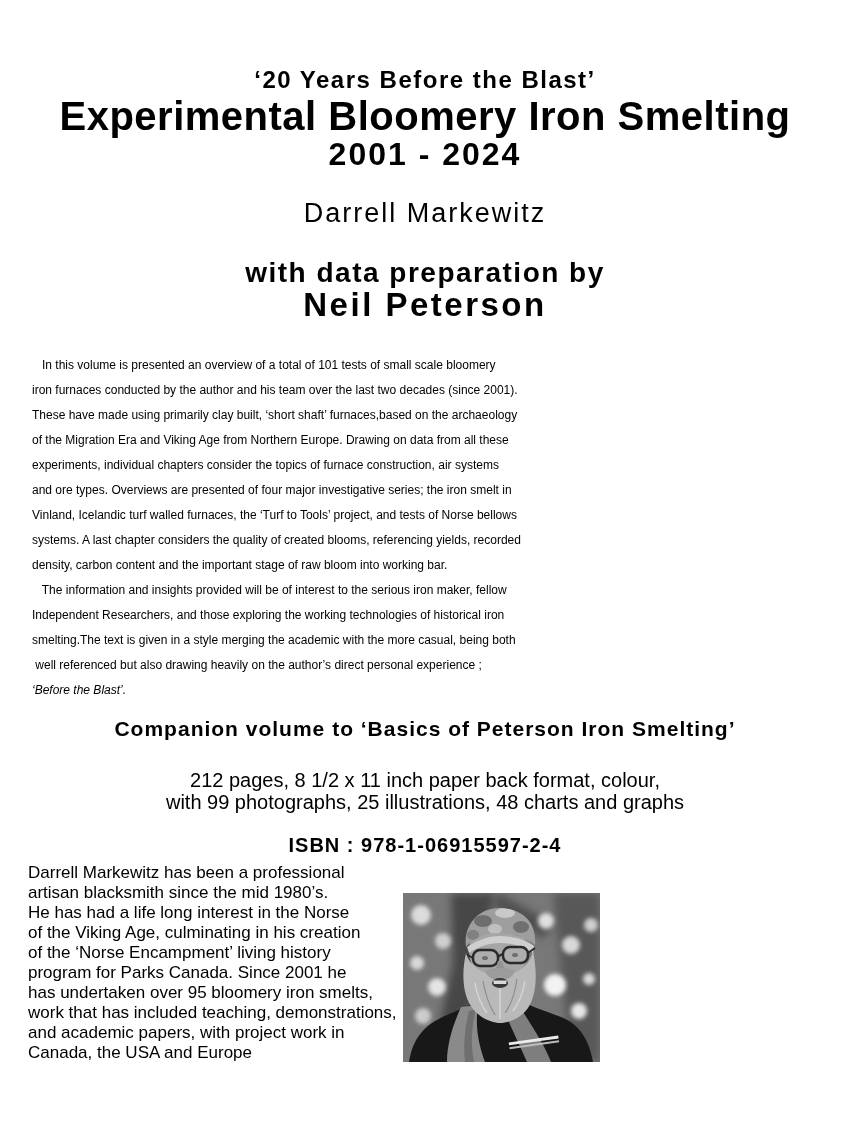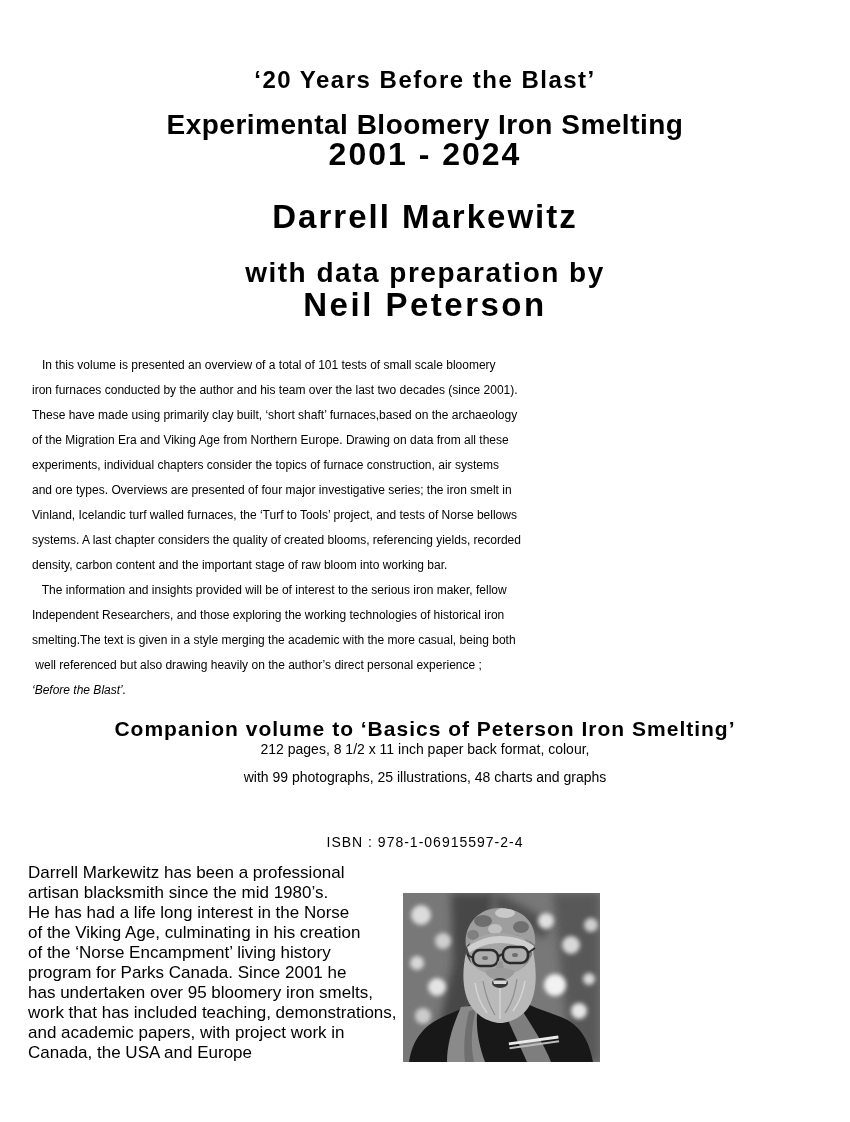--- a/index.html
+++ b/index.html
@@ -13,36 +13,36 @@
     color: #000000;
     overflow: hidden;
   }
   .centered {
     position: absolute;
     left: 0; right: 0;
     text-align: center;
     white-space: pre;
   }
   .subtitle      { top: 66px;  font-size: 24px; font-weight: 700; letter-spacing: 1.5px; }
-  .title         { top: 94px;  font-size: 28px; font-weight: 700; letter-spacing: 0.5px; margin-top: 15px; }
+  .title         { top: 94px;  font-size: 40px; font-weight: 700; letter-spacing: 0.5px; }
   .years         { top: 136px; font-size: 32px; font-weight: 700; letter-spacing: 2px; }
-  .author        { top: 198px; font-size: 33px; font-weight: 700; letter-spacing: 2px; }
+  .author        { top: 198px; font-size: 27px; font-weight: 400; letter-spacing: 2px; }
   .credit-intro  { top: 257px; font-size: 28px; font-weight: 700; letter-spacing: 1.5px; }
   .credit-name   { top: 286px; font-size: 33px; font-weight: 700; letter-spacing: 2.5px; }
   .overview {
     position: absolute;
     top: 353px; left: 32px; right: 14px;
     font-size: 12px;
     line-height: 25px;
   }
   .overview-lines { white-space: pre; }
   .overview-italic { white-space: pre; font-style: italic; }
   .companion { top: 717px; font-size: 21px; font-weight: 700; letter-spacing: 1px; }
-  .format    { top: 735px; font-size: 14px; line-height: 28px; }
-  .isbn      { top: 834px; font-size: 14px; font-weight: 400; letter-spacing: 1px; }
+  .format    { top: 769px; font-size: 20px; line-height: 22px; }
+  .isbn      { top: 834px; font-size: 20px; font-weight: 700; letter-spacing: 1px; }
   .bio {
     position: absolute;
     top: 844px; left: 28px;
     font-size: 17px;
     line-height: 20px;
     white-space: pre;
     margin-top: 19px;
   }
   .photo {
     position: absolute;

